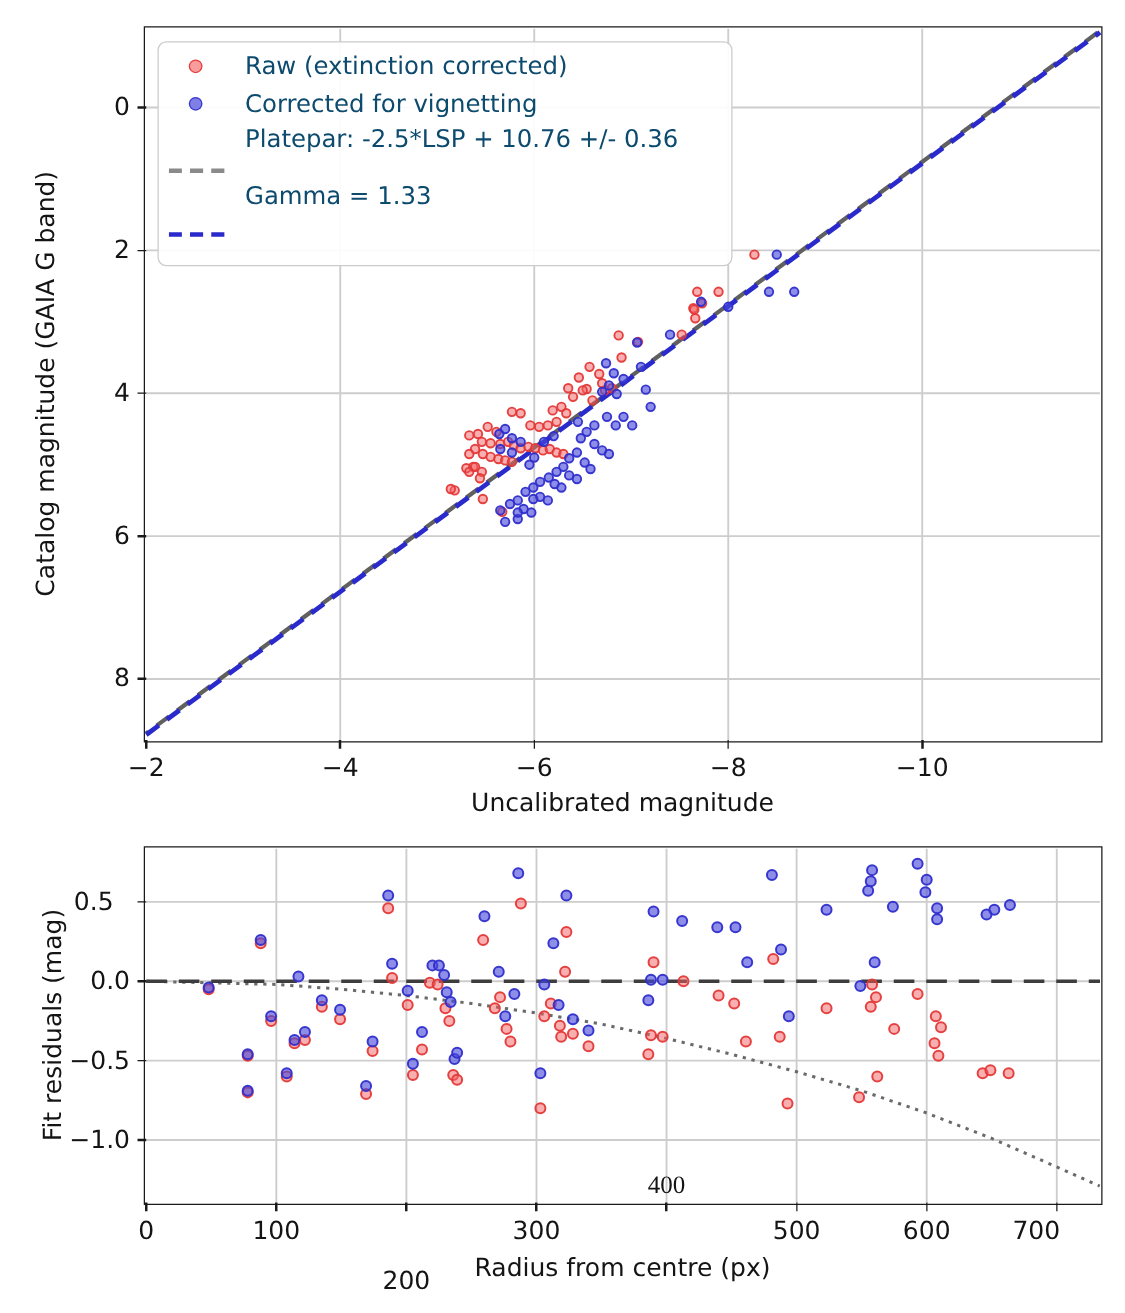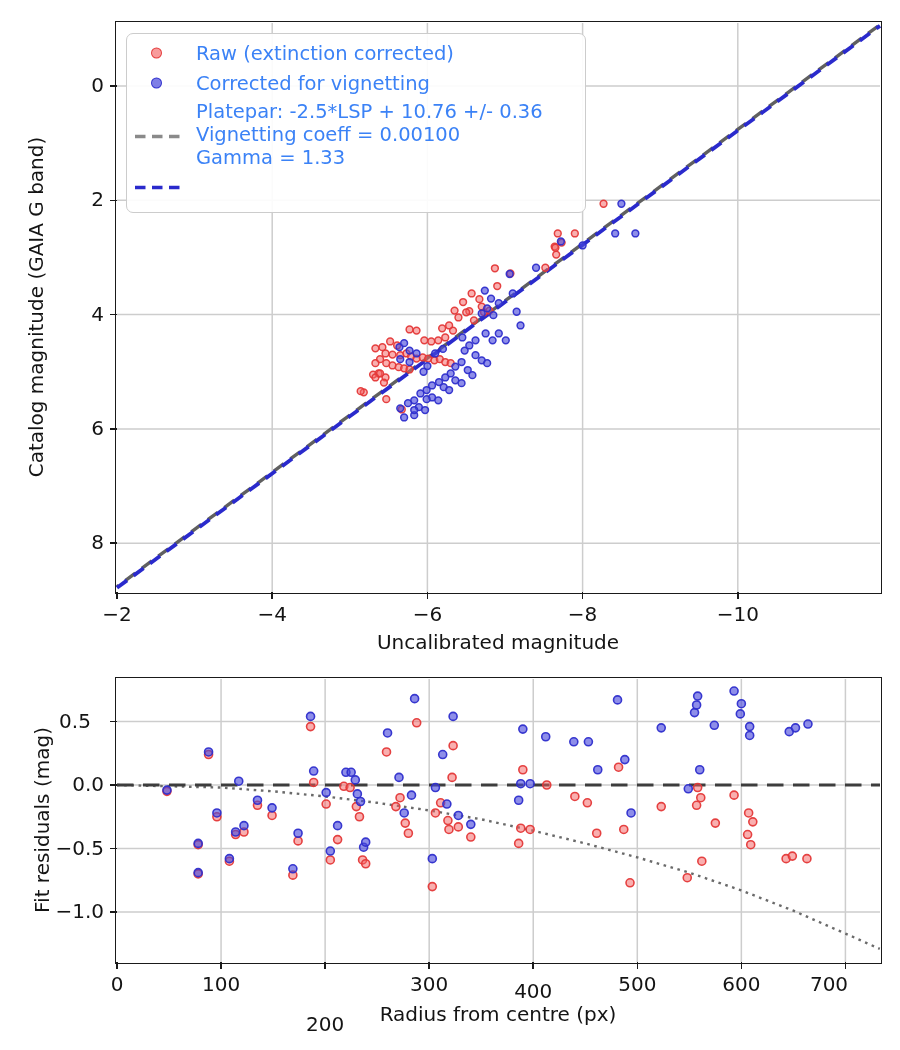--- a/index.html
+++ b/index.html
@@ -10,21 +10,21 @@
   .frame{position:absolute;border:1.8px solid #1a1a1a;box-sizing:border-box;pointer-events:none;background:transparent;}
   .ticklab{position:absolute;font-size:20px;line-height:23px;white-space:nowrap;color:#141414;}
   .xlab{transform:translateX(-50%);}
   .ylab{width:86px;text-align:right;}
   .axis-label{position:absolute;font-size:20px;line-height:24px;white-space:nowrap;color:#141414;}
   .axis-label.centered{transform:translateX(-50%);}
   .axis-label.rot{transform:rotate(-90deg);transform-origin:center center;text-align:center;}
   .tickmark{position:absolute;background:#1a1a1a;}
   .legend{position:absolute;left:126px;top:33px;width:458px;height:178px;background:rgba(255,255,255,0.92);
           border:1.5px solid #cccccc;border-radius:7px;z-index:30;}
-  .legend .row-label{position:absolute;font-size:19.5px;line-height:23px;white-space:nowrap;color:#3b82f6;transform:translateY(-50%);}
+  .legend .row-label{position:absolute;font-size:19.5px;line-height:23px;white-space:nowrap;color:#0c4a6e;transform:translateY(-50%);}
   .legend .marker{position:absolute;transform:translateY(-50%);}
   .dot{width:9px;height:9px;border-radius:50%;}
   .dot.red{background:rgba(244,96,96,0.62);border:1.5px solid rgba(228,56,56,0.95);}
   .dot.blue{background:rgba(72,72,220,0.7);border:1.5px solid rgba(46,46,204,0.95);}
 </style>
 </head>
 <body>
 
 <div class="fig">
 
@@ -336,21 +336,21 @@
       <div class="ticklab ylab" style="left:18px;top:531.2px;">8</div>
       <div class="tickmark" style="left:116.2px;top:962px;width:1.6px;height:7px;"></div>
       <div class="ticklab xlab" style="left:117px;top:973px;">0</div>
       <div class="tickmark" style="left:220.26px;top:962px;width:1.6px;height:7px;"></div>
       <div class="ticklab xlab" style="left:221.06px;top:973px;">100</div>
       <div class="tickmark" style="left:324.32px;top:962px;width:1.6px;height:7px;"></div>
       <div class="ticklab xlab" style="left:325.12px;top:973px;margin-top:40px;">200</div>
       <div class="tickmark" style="left:428.38px;top:962px;width:1.6px;height:7px;"></div>
       <div class="ticklab xlab" style="left:429.18px;top:973px;">300</div>
       <div class="tickmark" style="left:532.44px;top:962px;width:1.6px;height:7px;"></div>
-      <div class="ticklab xlab" style="left:533.24px;top:980px;">400</div>
+      <div class="ticklab xlab" style="left:533.24px;top:937px;font-family:Liberation Serif, serif;">400</div>
       <div class="tickmark" style="left:636.5px;top:962px;width:1.6px;height:7px;"></div>
       <div class="ticklab xlab" style="left:637.3px;top:973px;">500</div>
       <div class="tickmark" style="left:740.5600000000001px;top:962px;width:1.6px;height:7px;"></div>
       <div class="ticklab xlab" style="left:741.36px;top:973px;">600</div>
       <div class="tickmark" style="left:844.62px;top:962px;width:1.6px;height:7px;"></div>
       <div class="ticklab xlab" style="left:829px;top:973px;text-align:center;">700</div>
       <div class="tickmark" style="left:110px;top:720.7px;width:7px;height:1.6px;"></div>
       <div class="ticklab ylab" style="left:32px;top:709.5px;text-align:center;">0.5</div>
       <div class="tickmark" style="left:110px;top:784.2px;width:7px;height:1.6px;"></div>
       <div class="ticklab ylab" style="left:18px;top:773px;">0.0</div>
@@ -371,21 +371,20 @@
 
     <span class="marker dot blue" style="left:24px;top:49px;"></span>
     <span class="row-label" style="left:69px;top:49px;">Corrected for vignetting</span>
 
     <span class="marker" style="left:8px;top:100px;">
       <svg width="50" height="6">
           <line x1="0" y1="3" x2="50" y2="3" stroke="#8a8a8a" stroke-width="3.6" stroke-dasharray="10.5 6.5"></line>
         </svg>
     </span>
     <span class="row-label" style="left:69px;top:77px;text-align:center;">Platepar: -2.5*LSP + 10.76 +/- 0.36</span>
-    <span class="row-label" style="left:69px;top:100px;">Vignetting coeff = 0.00100</span>
     <span class="row-label" style="left:69px;top:123px;">Gamma = 1.33</span>
 
     <span class="marker" style="left:8px;top:151px;">
       <svg width="50" height="6">
           <line x1="0" y1="3" x2="50" y2="3" stroke="#2a2acc" stroke-width="3.6" stroke-dasharray="10.5 6.5"></line>
         </svg>
     </span>
   </div>
 
 </div>

